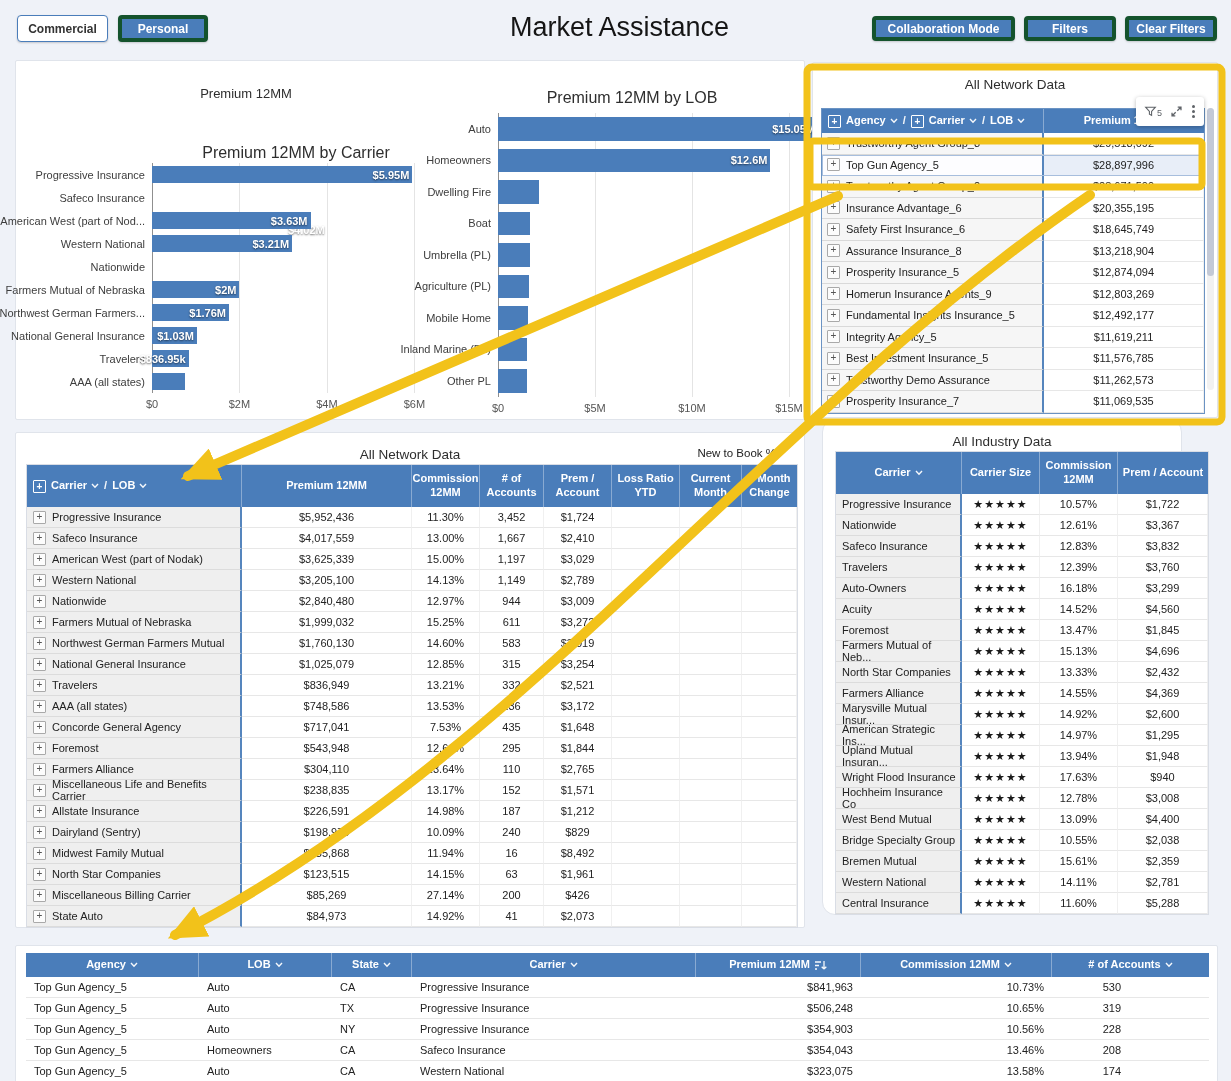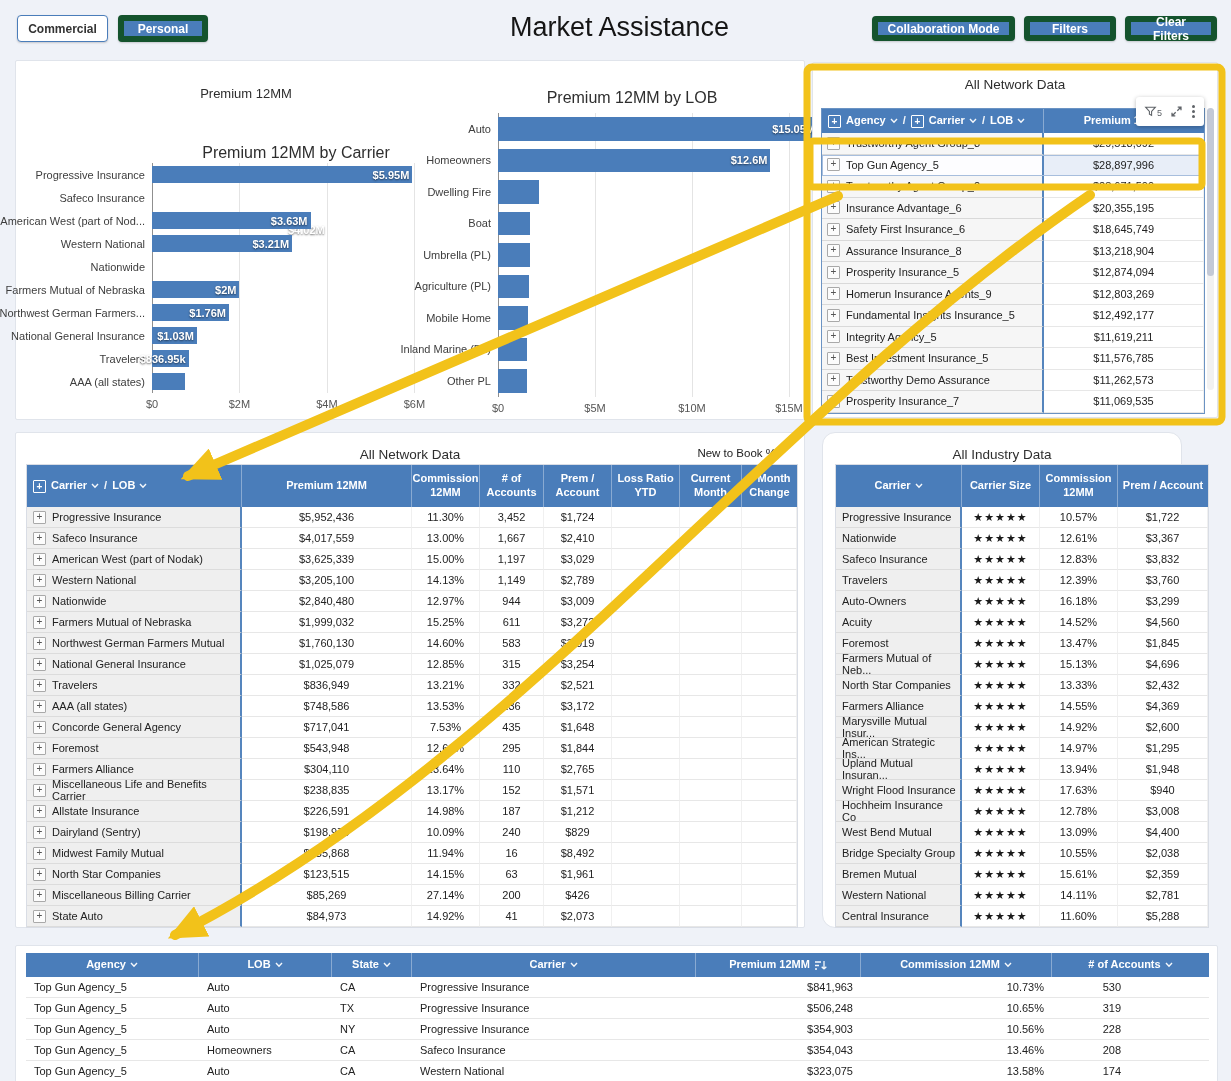--- a/index.html
+++ b/index.html
@@ -4,35 +4,35 @@
 <style>
   html,body{margin:0;padding:0;}
   body{
     width:1231px;height:1081px;overflow:hidden;position:relative;
     background:#eff2f8;font-family:"Liberation Sans","DejaVu Sans",sans-serif;
     -webkit-font-smoothing:antialiased;
   }
   
   .btn{position:absolute;display:flex;align-items:center;justify-content:center;
     background:#4a7dba;color:#fff;font-weight:bold;font-size:12px;border-radius:4px;
-    border:6px solid #14532d;box-shadow:0 1px 2px rgba(0,0,0,.18);cursor:pointer;box-sizing:border-box;}
+    border:4px solid #14532d;box-shadow:0 1px 2px rgba(0,0,0,.18);cursor:pointer;box-sizing:border-box;}
   .btn.outline{background:#fff;color:#333;border:1.5px solid #4a7dba;}
   #btn-commercial{left:17px;top:15px;width:91px;height:27px;}
   #btn-personal{left:118px;top:15px;width:90px;height:27px;}
   #btn-collab{left:872px;top:16px;width:143px;height:25px;}
   #btn-filters{left:1024px;top:16px;width:92px;height:25px;}
   #btn-clear{left:1125px;top:16px;width:92px;height:25px;}
   .page-title{position:absolute;left:8px;right:0;top:12px;text-align:center;
     font-size:27px;font-weight:500;color:#151515;}
   
   .card{position:absolute;background:#fff;border:1px solid #e0e4eb;box-sizing:border-box;border-radius:2px;}
   #card-overview{left:15px;top:60px;width:790px;height:360px;}
   #card-network-agency{left:812px;top:62px;width:406px;height:356px;}
   #card-network-carrier{left:15px;top:432px;width:790px;height:496px;}
-  #card-industry{left:822px;top:432px;width:360px;height:496px;border-radius:13px;}
+  #card-industry{left:822px;top:419px;width:360px;height:496px;border-radius:13px;}
   #card-bottom{left:15px;top:945px;width:1203px;height:145px;}
   .card-title{position:absolute;left:0;right:0;top:14px;text-align:center;font-size:13.5px;color:#2e2e2e;}
   
   .kpi{position:absolute;left:40px;top:16px;width:380px;text-align:center;}
   .kpi-value{font-size:35px;font-weight:bold;color:#111;}
   .kpi-label{font-size:13px;color:#2e2e2e;margin-top:9px;}
   .chart-title{position:absolute;text-align:center;font-size:16px;color:#2e2e2e;}
   #title-carrier{left:110px;top:83px;width:340px;}
   #title-lob{left:440px;top:28px;width:352px;}
   

